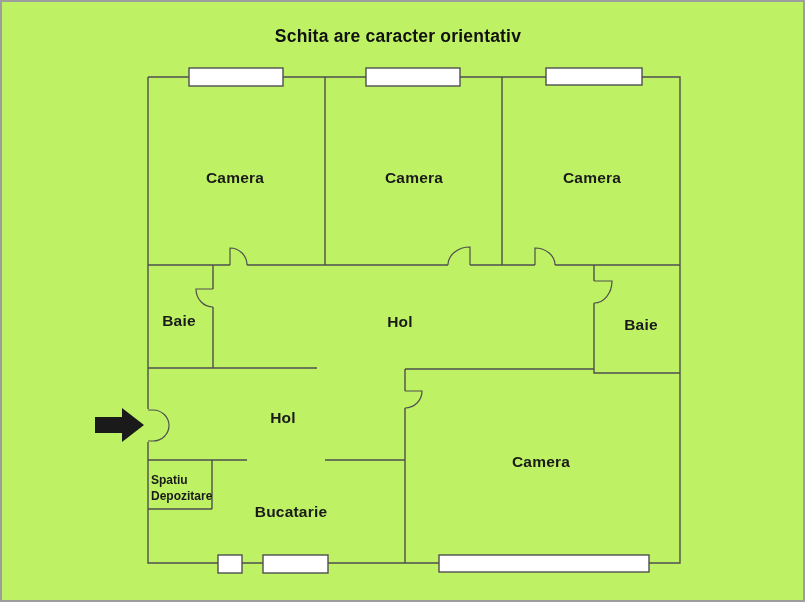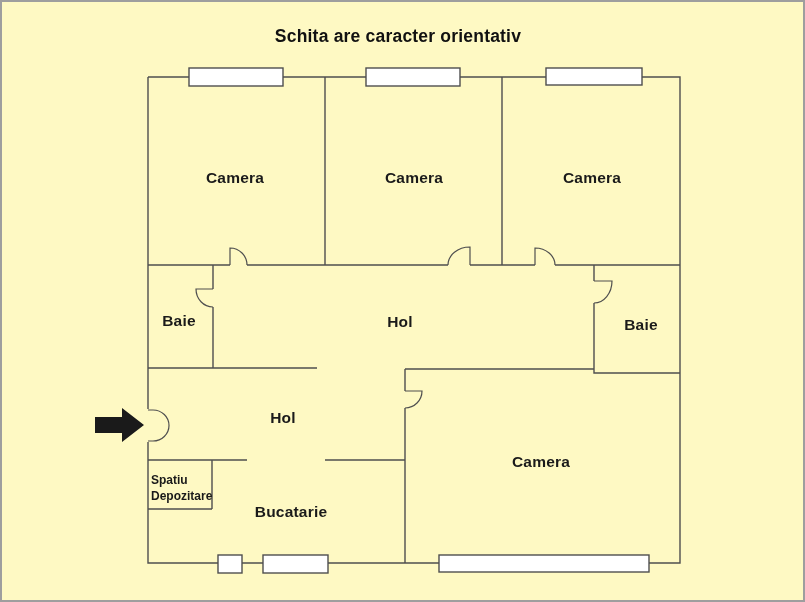--- a/index.html
+++ b/index.html
@@ -6,21 +6,21 @@
     margin: 0;
     padding: 0;
     background: #ffffff;
   }
   .canvas {
     position: relative;
     width: 805px;
     height: 602px;
     box-sizing: border-box;
     border: 2px solid #9e9e9e;
-    background: #fef9c3;
+    background: #bef264;
     font-family: "Liberation Sans", sans-serif;
     overflow: hidden;
   }
   .canvas svg {
     display: block;
     width: 801px;
     height: 598px;
   }
   .room-label {
     font-family: "Liberation Sans", sans-serif;

